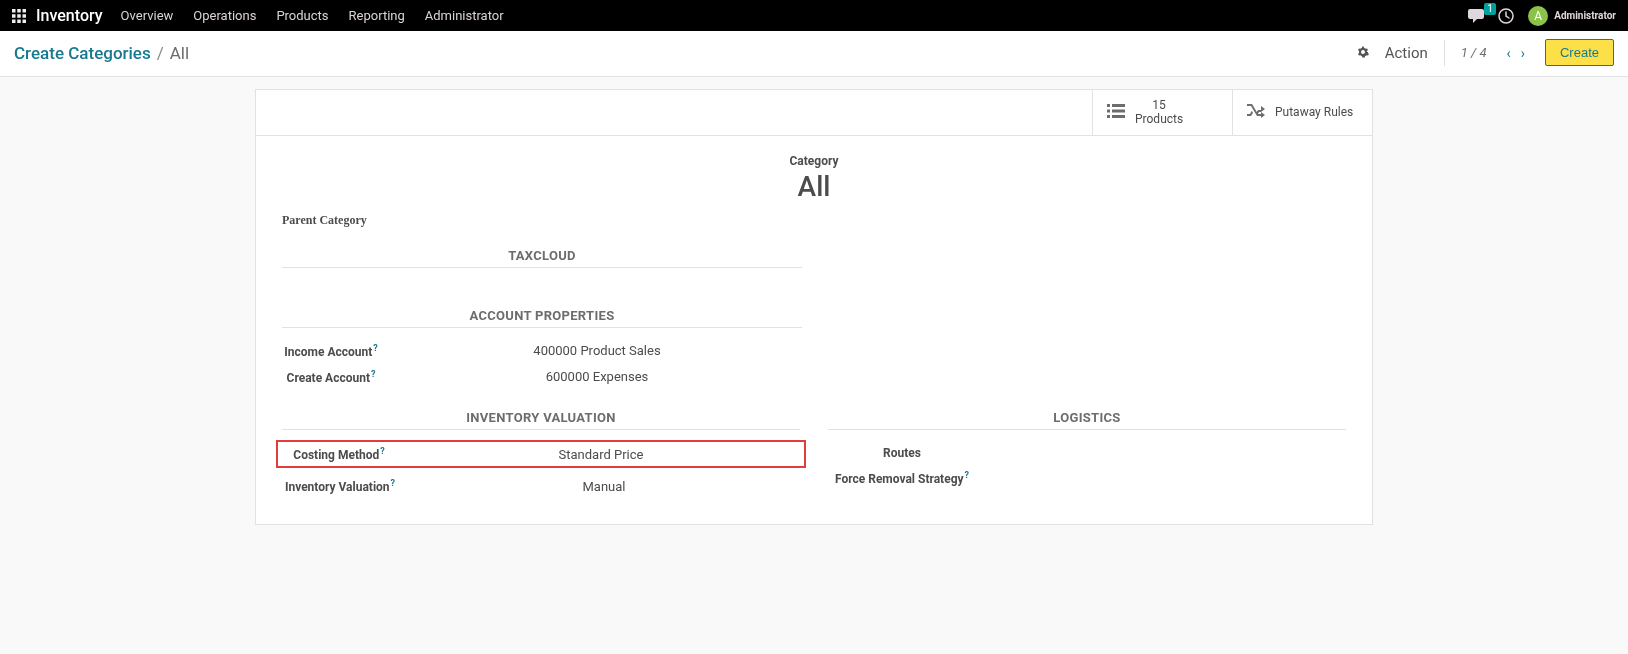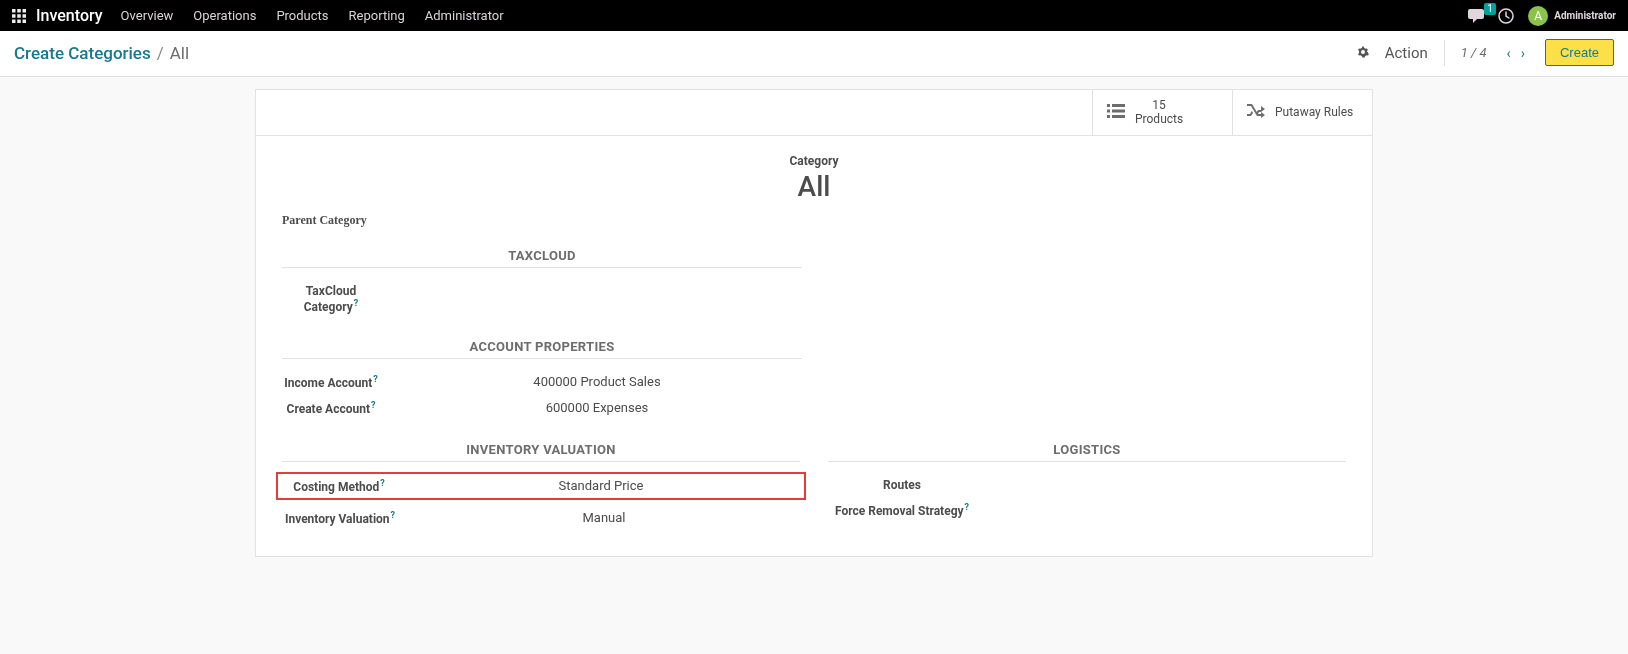--- a/index.html
+++ b/index.html
@@ -186,23 +186,20 @@
       </div>
 
       <div class="field-row-simple">
         <span class="field-label">Parent Category</span>
       </div>
 
       <div class="group group-half">
         <div class="group-title">TAXCLOUD</div>
         <div class="field-table">
           <div class="field-tr">
-            <div class="field-td-label">
-              <span class="field-label">TaxCloud Category</span><span class="help-q">?</span>
-            </div>
             <div class="field-td-value"></div>
           </div>
         </div>
       </div>
 
       <div class="group group-half">
         <div class="group-title">ACCOUNT PROPERTIES</div>
         <div class="field-table">
           <div class="field-tr">
             <div class="field-td-label">

